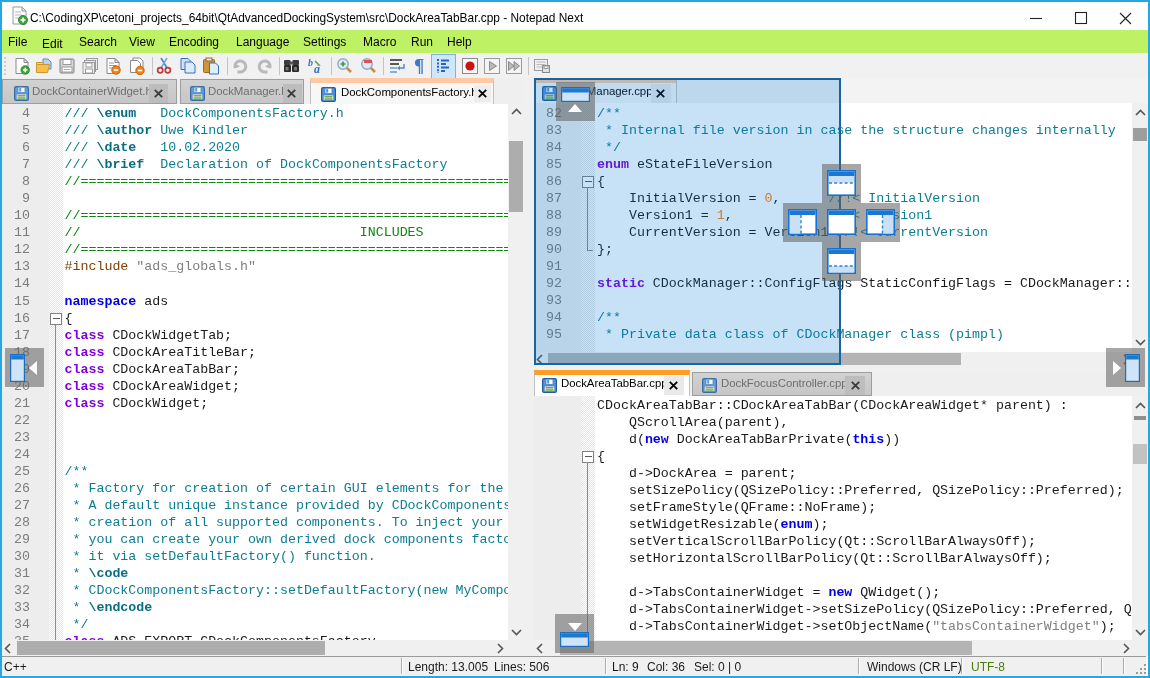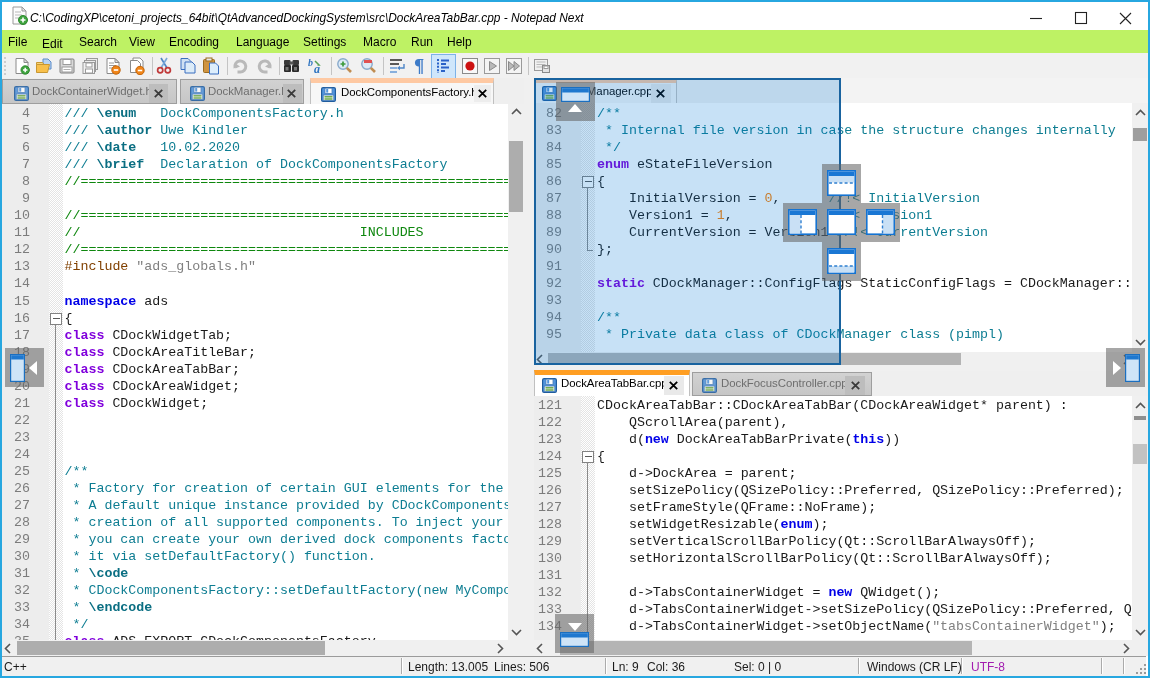--- a/index.html
+++ b/index.html
@@ -12,21 +12,21 @@
 .kw{color:#0000e8;font-weight:bold;text-align:right;}
 .pu{color:#8000dc;font-weight:bold;}
 .pp{color:#804000;}
 .st{color:#808080;}
 .nu{color:#ff8000;}
 .lnum{color:#7c7c7c;text-align:right;}
 .sep{position:absolute;top:57px;height:18px;width:1px;background:#c4c4c4;}
 </style></head><body>
 <div id="win">
 
-<div class="abs" style="left:0;top:2px;width:1150px;height:28px;background:#fff;font-style:italic;">
+<div class="abs" style="left:0;top:2px;width:1150px;height:28px;background:#fff;">
  <svg class="abs" style="left:11px;top:4px" width="18" height="20" viewBox="0 0 18 20">
   <path d="M2 1 h9 l4 4 v13 h-13 z" fill="#fcfcfc" stroke="#9a9a9a"></path>
   <path d="M11 1 l4 4 h-4 z" fill="#e8e8e8" stroke="#9a9a9a"></path>
   <g stroke="#b9b9b9">
           <line x1="4" y1="6" x2="10" y2="6"></line>
           <line x1="4" y1="9" x2="11" y2="9"></line>
           <line x1="4" y1="12" x2="11" y2="12"></line>
         </g>
   <circle cx="12" cy="14" r="4.5" fill="#3fa33f" stroke="#2e8b2e"></circle>
   <path d="M12 11.5 v5 M9.5 14 h5" stroke="#fff" stroke-width="1.6"></path>
@@ -435,34 +435,20 @@
       <line x1="3.5" y1="12" x2="11.5" y2="12" stroke="#63a33c" stroke-width="1.4"></line>
     </svg>
     <div class="abs" style="left:721px;top:377px;font-size:11.45px;letter-spacing:-0.05px;color:#6e6e6e;">DockFocusController.cpp</div>
     <div class="abs" style="left:845px;top:376px;width:20px;height:19px;background:#bdbdbd;"></div>
     <svg class="abs" style="left:850px;top:380px" width="11" height="11" viewBox="0 0 11 11">
       <path d="M1.8 1.8 L9.2 9.2 M9.2 1.8 L1.8 9.2" stroke="#3a3a3a" stroke-width="1.8"></path>
     </svg>
     <div class="abs" style="left:534px;top:396px;width:598px;height:244px;background:#fff;overflow:hidden;">
       <div class="abs" style="left:0;top:0;width:47px;height:244px;background:#ededed;"></div>
       <div class="abs" style="left:47px;top:0;width:14px;height:244px;background:repeating-conic-gradient(#ffffff 0 25%,#e4e4e4 0 50%) 0 0/2px 2px;"></div>
-      <pre class="mono lnum abs" style="left:0;top:0.5px;width:28px;">121
-122
-123
-124
-125
-126
-127
-128
-129
-130
-131
-132
-133
-134</pre>
       <div class="abs" style="left:48px;top:54.7px;width:10px;height:10px;background:#fff;border:1px solid #828282;"></div>
       <div class="abs" style="left:50.5px;top:59.7px;width:7px;height:1px;background:#595959;"></div>
       <div class="abs" style="left:53px;top:65.7px;width:1px;height:178.3px;background:#8a8a8a;"></div>
       <pre class="mono abs" style="left:63px;top:0.5px;color:#1a1a1a;">CDockAreaTabBar::CDockAreaTabBar(CDockAreaWidget* parent) :
     QScrollArea(parent),
     d(<span class="kw">new</span> DockAreaTabBarPrivate(<span class="kw">this</span>))
 {
     d-&gt;DockArea = parent;
     setSizePolicy(QSizePolicy::Preferred, QSizePolicy::Preferred);
     setFrameStyle(QFrame::NoFrame);
@@ -492,23 +478,23 @@
     </svg>
     <div class="abs" style="left:1134px;top:416px;width:12px;height:4px;background:#8f8f8f;"></div>
     <div class="abs" style="left:1133px;top:444px;width:14px;height:20px;background:#c2c2c2;"></div>
     <div class="abs" style="left:1132px;top:640px;width:16px;height:16px;background:#f0f0f0;"></div>
     <div class="abs" style="left:0;top:656px;width:1146px;height:20px;background:#f0f0f0;border-top:1px solid #9b9b9b;box-sizing:border-box;"></div>
     <div class="abs" style="left:4px;top:660px;font-size:12px;color:#1a1a1a;">C++</div>
     <div class="abs" style="left:408px;top:660px;font-size:12px;color:#1a1a1a;">Length: 13.005</div>
     <div class="abs" style="left:494px;top:660px;font-size:12px;color:#1a1a1a;">Lines: 506</div>
     <div class="abs" style="left:612px;top:660px;font-size:12px;color:#1a1a1a;">Ln: 9</div>
     <div class="abs" style="left:647px;top:660px;font-size:12px;color:#1a1a1a;">Col: 36</div>
-    <div class="abs" style="left:694px;top:660px;font-size:12px;color:#1a1a1a;margin-left:40px;">Sel: 0 | 0</div>
+    <div class="abs" style="left:694px;top:660px;font-size:12px;color:#1a1a1a;">Sel: 0 | 0</div>
     <div class="abs" style="left:867px;top:660px;font-size:12px;color:#1a1a1a;">Windows (CR LF)</div>
-    <div class="abs" style="left:971px;top:660px;font-size:12px;color:#a21caf;">UTF-8</div>
+    <div class="abs" style="left:971px;top:660px;font-size:12px;color:#4d7c0f;">UTF-8</div>
     <div class="abs" style="left:401px;top:658px;width:1px;height:16px;background:#ababab;border-right:1px solid #fff;"></div>
     <div class="abs" style="left:605px;top:658px;width:1px;height:16px;background:#ababab;border-right:1px solid #fff;"></div>
     <div class="abs" style="left:858px;top:658px;width:1px;height:16px;background:#ababab;border-right:1px solid #fff;"></div>
     <div class="abs" style="left:961px;top:658px;width:1px;height:16px;background:#ababab;border-right:1px solid #fff;"></div>
     <div class="abs" style="left:1101px;top:658px;width:1px;height:16px;background:#ababab;border-right:1px solid #fff;"></div>
     <div class="abs" style="left:1123px;top:658px;width:1px;height:16px;background:#ababab;border-right:1px solid #fff;"></div>
     <svg class="abs" style="left:1135px;top:663px" width="12" height="12" viewBox="0 0 12 12">
       <g fill="#9a9a9a">
         <rect x="9" y="9" width="2" height="2"></rect>
         <rect x="9" y="5" width="2" height="2"></rect>

